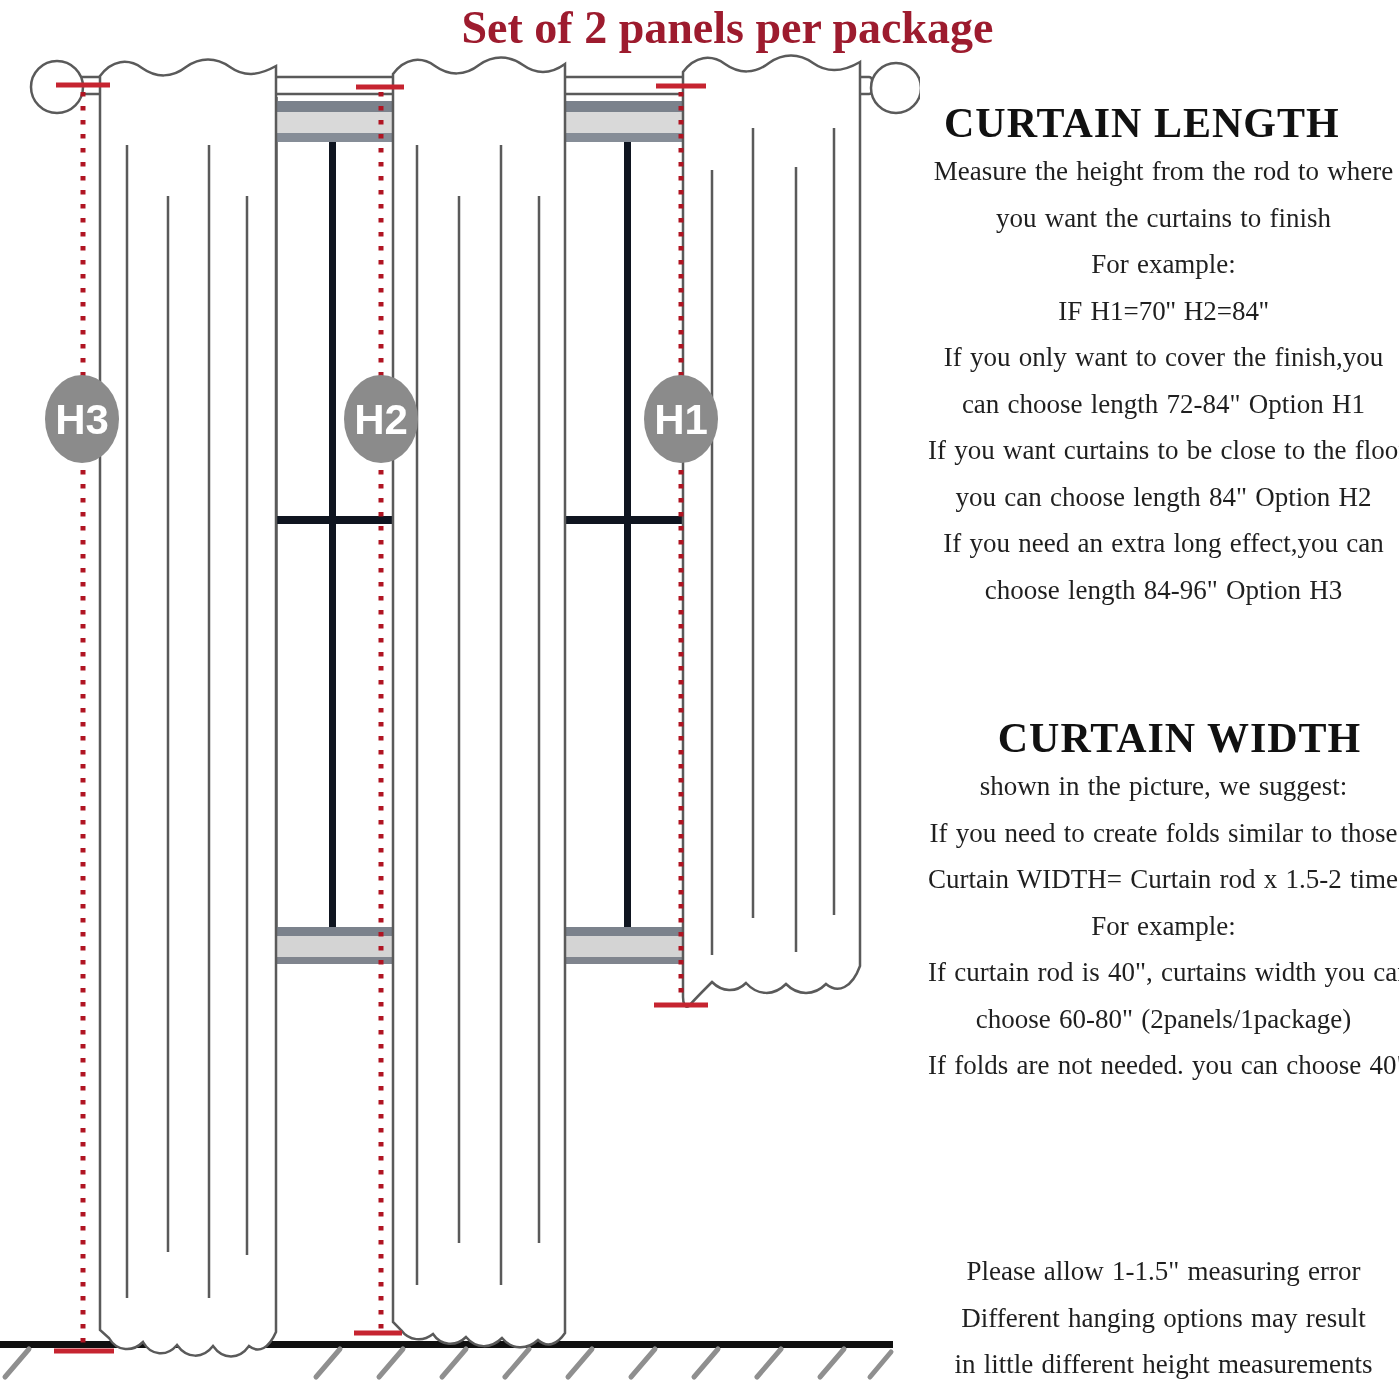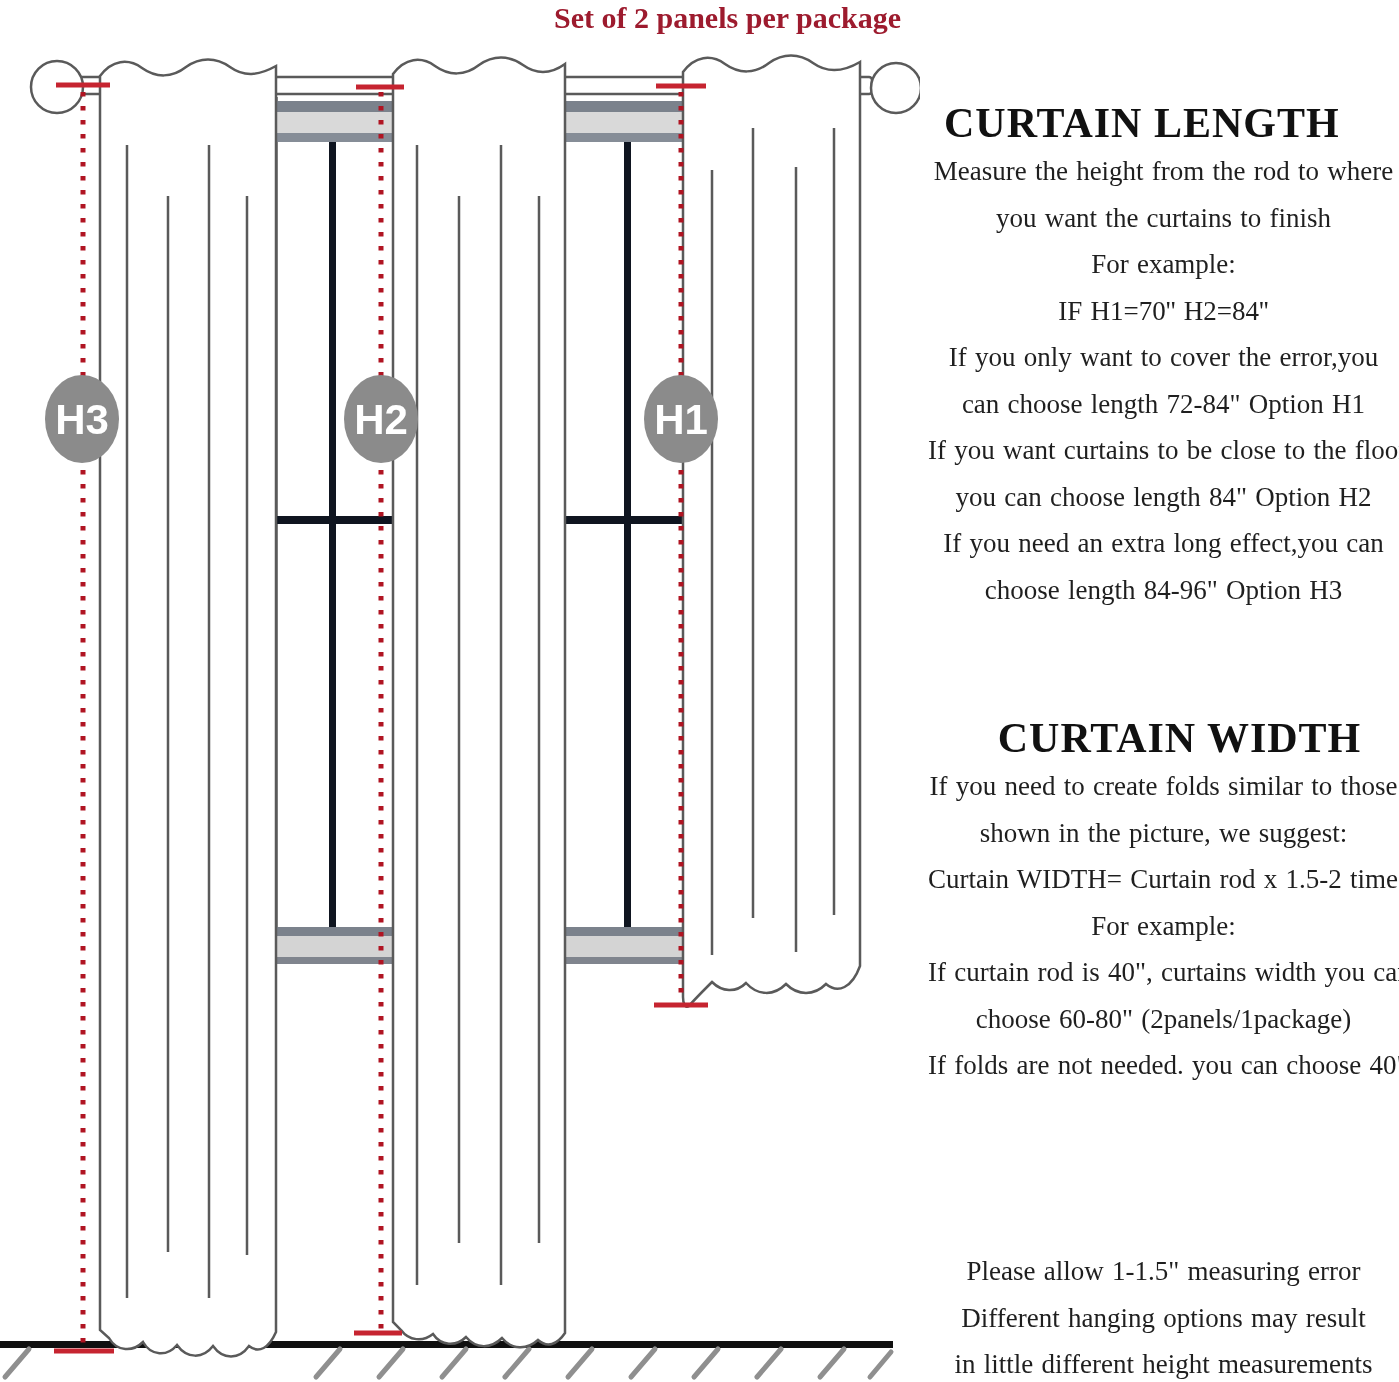--- a/index.html
+++ b/index.html
@@ -1,19 +1,19 @@
 <!DOCTYPE html>
 <html><head>
 <meta charset="utf-8">
 <style>
   html,body{margin:0;padding:0;background:#ffffff;}
   #page{position:relative;width:1399px;height:1382px;background:#ffffff;overflow:hidden;
         font-family:"Liberation Serif",serif;color:#1f1f1f;}
   #title{position:absolute;top:0;left:0;width:100%;box-sizing:border-box;padding-left:56px;
-         text-align:center;font-weight:bold;font-size:30px;line-height:1.2;color:#9d1b2e;}
+         text-align:center;font-weight:bold;font-size:46px;line-height:1.2;color:#9d1b2e;}
   #diagram{position:absolute;left:0;top:0;}
   .col{position:absolute;left:928px;width:471px;}
   h2.sec{margin:16px;font-family:"Liberation Serif",serif;font-weight:bold;font-size:42px;
          line-height:1.15;letter-spacing:1px;color:#111;}
   .lines{}
   .line{font-size:27px;line-height:46.5px;white-space:nowrap;word-spacing:1.5px;color:#1f1f1f;text-align:center;}
   .line .b{font-weight:normal;}
   #s1h{top:83px;} #s1lines{top:148px;}
   #s2h{top:698px;text-align:center;} #s2lines{top:763px;}
   #s3h{top:1183px;} #s3lines{top:1248px;}
@@ -140,32 +140,32 @@
       </g>
     </g>
   </svg>
 
   <h2 class="sec col" id="s1h">CURTAIN LENGTH</h2>
   <div class="lines col" id="s1lines">
       <div class="line"><span>Measure the height from the rod to where</span></div>
       <div class="line"><span>you want the curtains to finish</span></div>
       <div class="line"><span>For example:</span></div>
       <div class="line"><span class="b">IF H1=70''  H2=84''</span></div>
-      <div class="line"><span>If you only want to cover the error,you</span></div>
+      <div class="line"><span>If you only want to cover the finish,you</span></div>
       <div class="line"><span>can choose length 72-84" </span><span class="b">Option H1</span></div>
       <div class="line"><span>If you want curtains to be close to the floor,</span></div>
       <div class="line"><span>you can choose length 84" </span><span class="b">Option H2</span></div>
       <div class="line"><span>If you need an extra long effect,you can</span></div>
       <div class="line"><span>choose length 84-96" </span><span class="b">Option H3</span></div>
     </div>
 
   <h2 class="sec col" id="s2h">CURTAIN WIDTH</h2>
   <div class="lines col" id="s2lines">
+      <div class="line"><span>shown in the picture, we suggest:</span></div>
       <div class="line"><span>If you need to create folds similar to those</span></div>
-      <div class="line"><span>shown in the picture, we suggest:</span></div>
       <div class="line"><span>Curtain </span><span class="b">WIDTH</span><span>= Curtain rod x 1.5-2 times</span></div>
       <div class="line"><span>For example:</span></div>
       <div class="line"><span>If curtain rod is 40", curtains width you can</span></div>
       <div class="line"><span>choose 60-80" (2panels/1package)</span></div>
       <div class="line"><span>If folds are not needed. you can choose 40"</span></div>
     </div>
 
   <div class="lines col" id="s3lines">
       <div class="line"><span>Please allow 1-1.5" measuring error</span></div>
       <div class="line"><span>Different hanging options may result</span></div>

